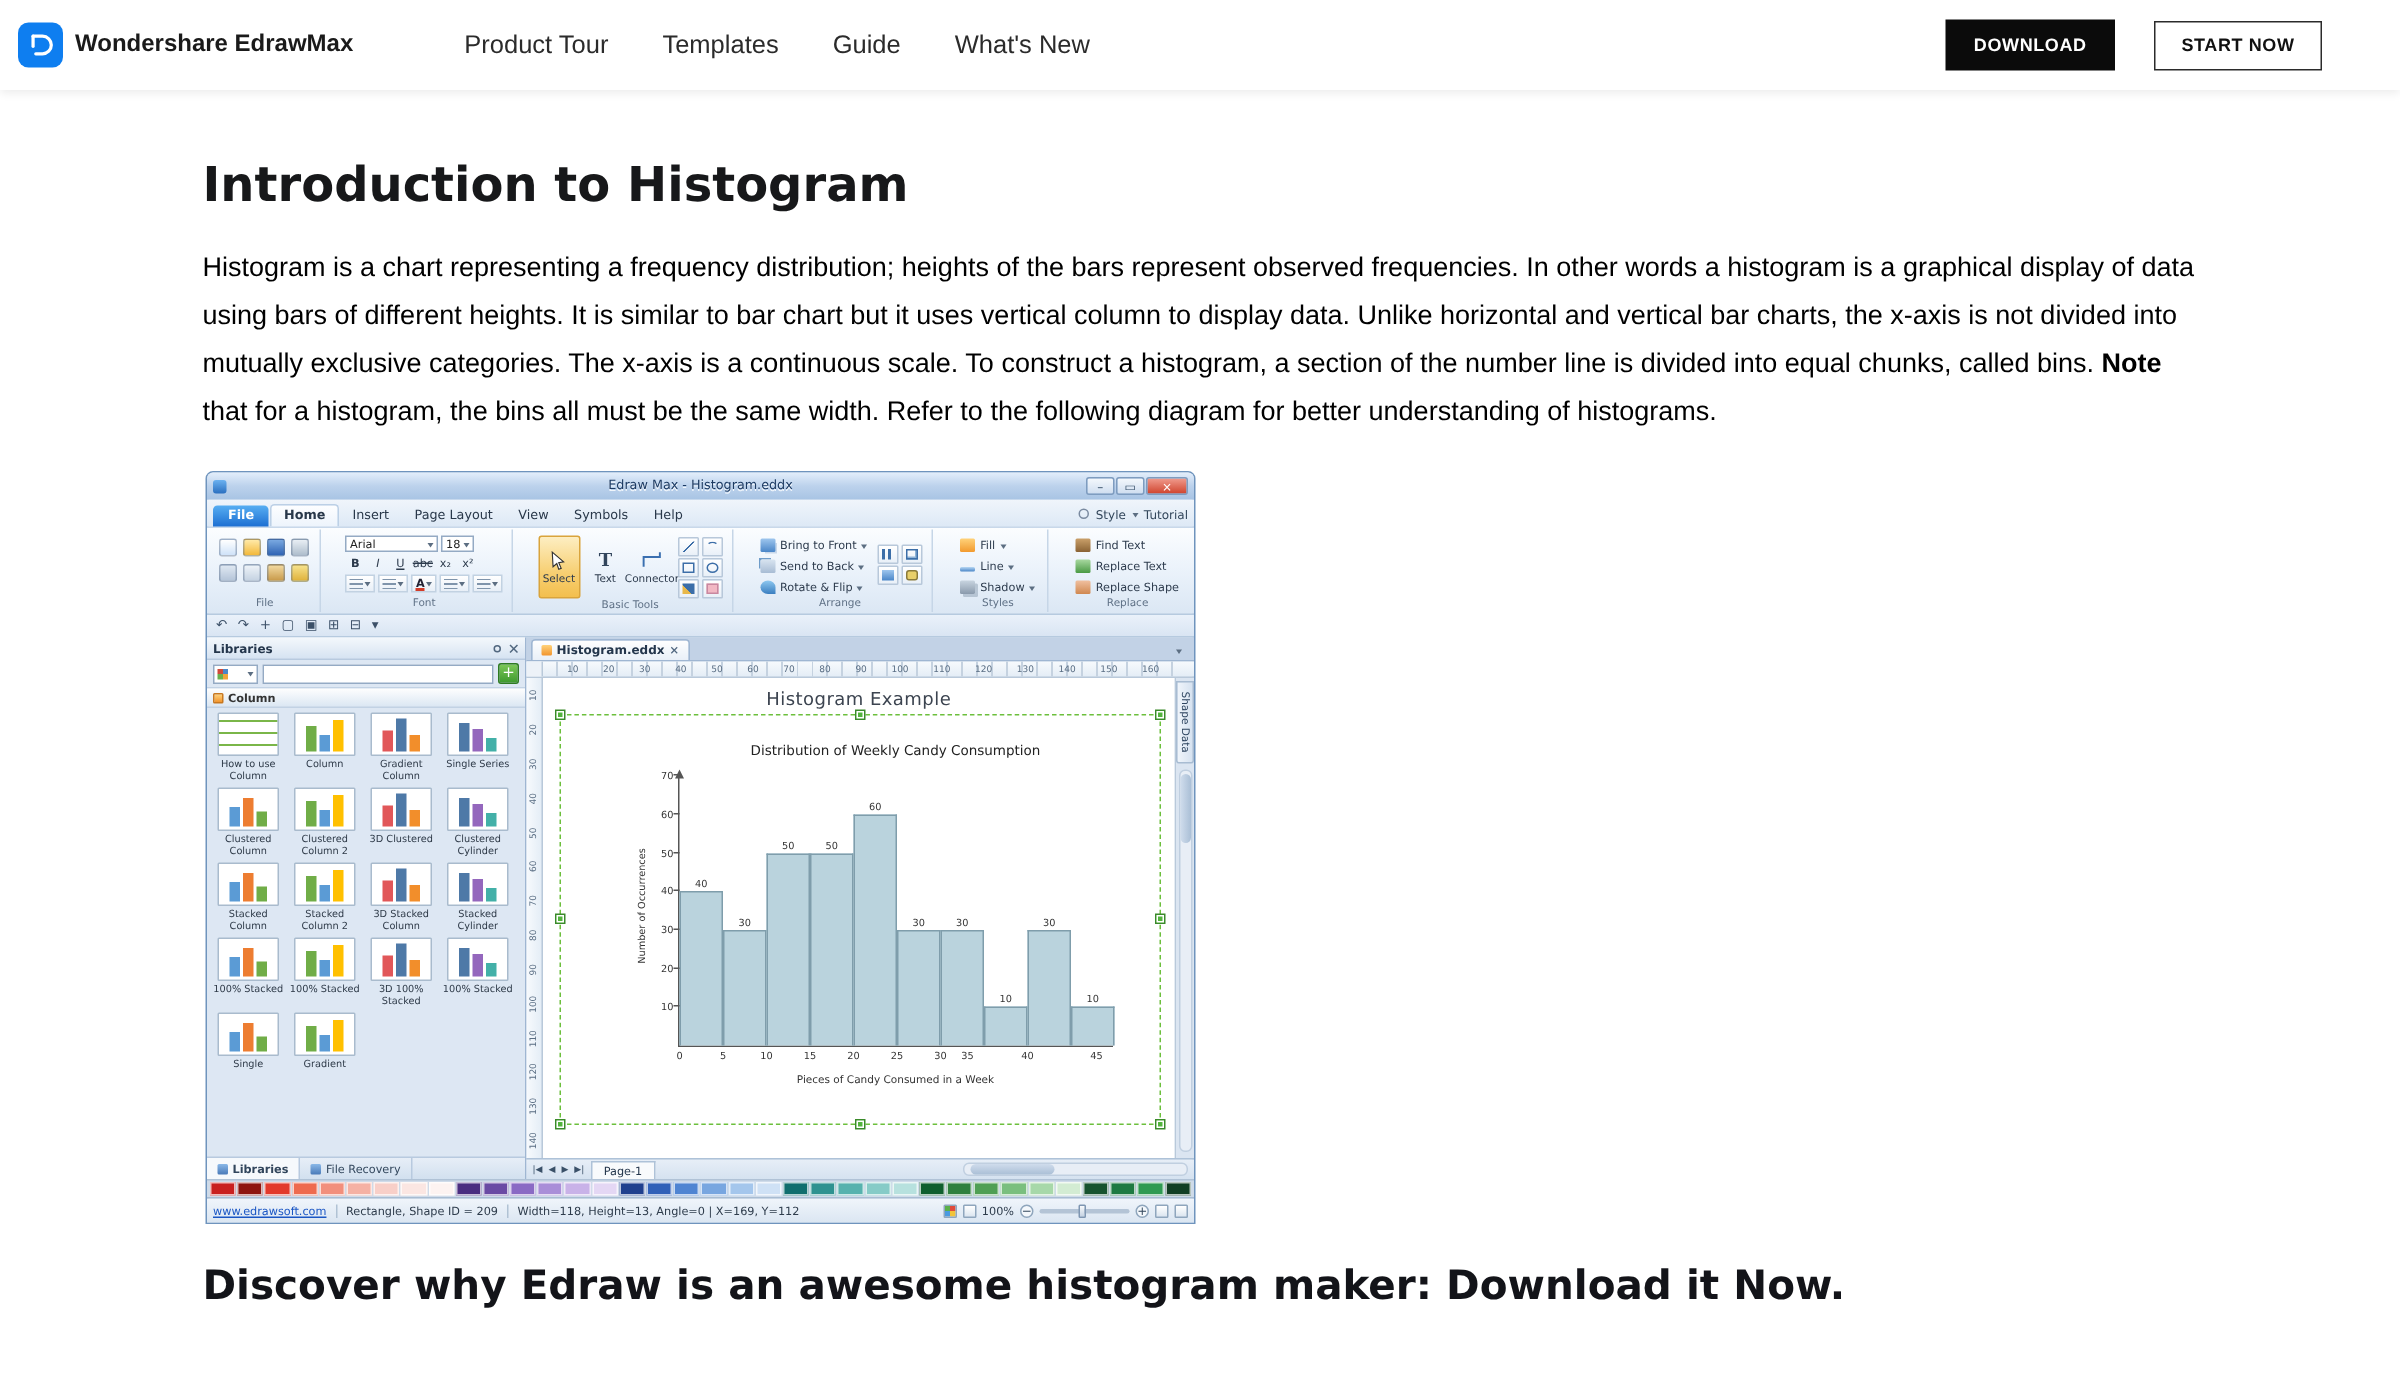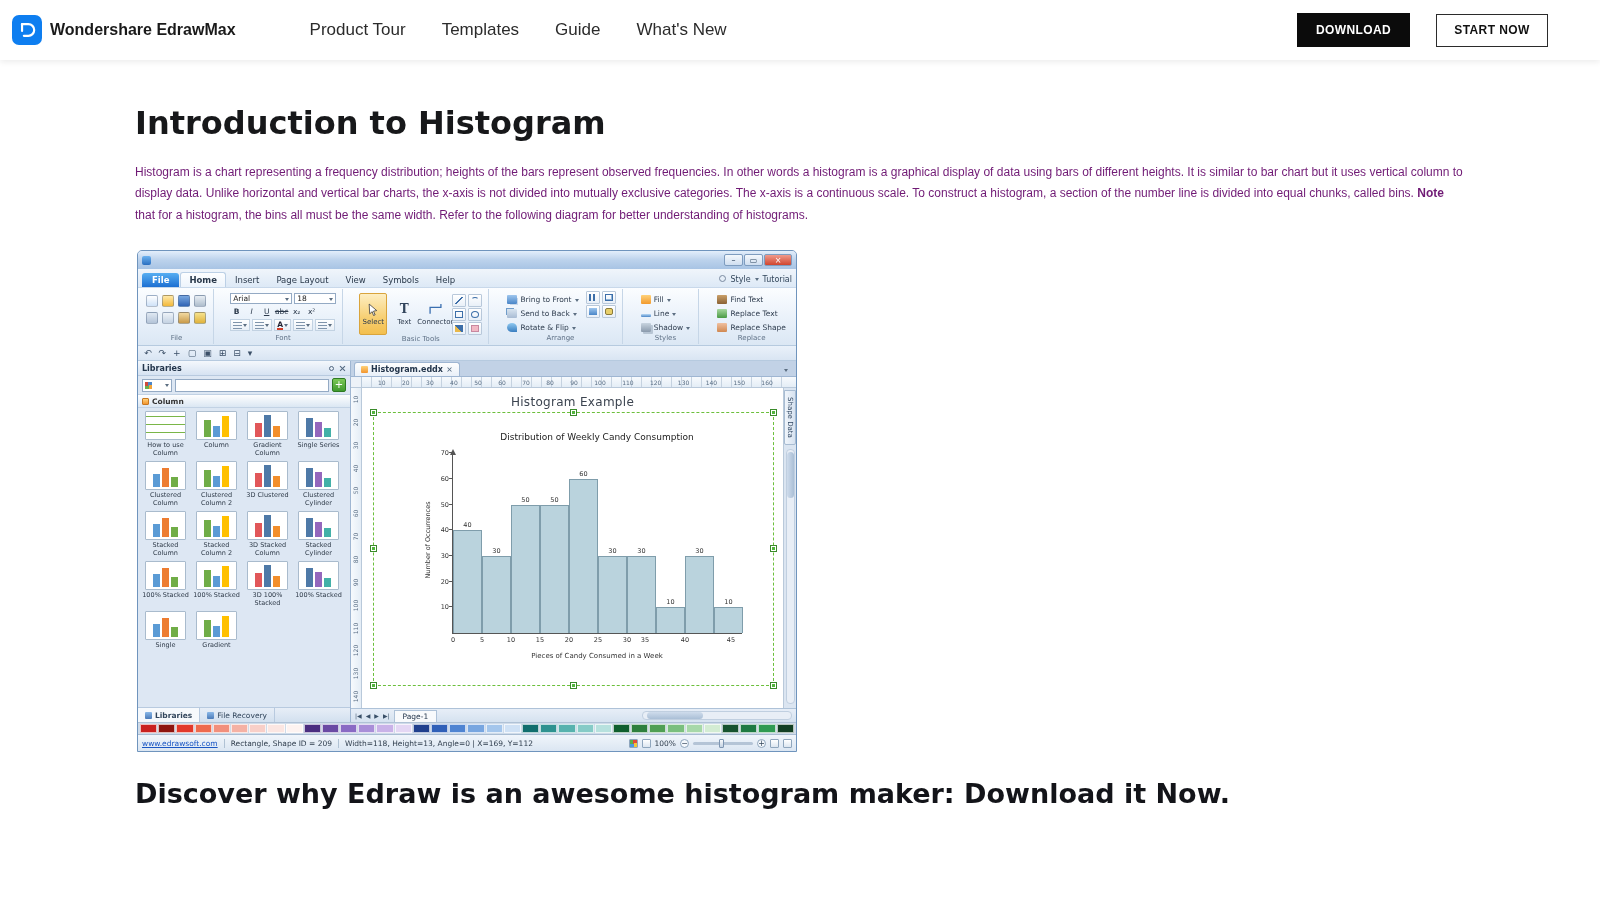--- a/index.html
+++ b/index.html
@@ -13,21 +13,21 @@
 .brand-text{font-size:16px;font-weight:bold;color:#1a1a1a}
 .navlinks{display:flex;gap:36px;margin-left:74px}
 .navlink{font-size:17px;color:#2b2b2b;text-decoration:none;cursor:pointer}
 .nav-actions{margin-left:auto;display:flex;gap:26px;align-items:center}
 .btn-dl{width:113px;height:34px;background:#0b0b0b;color:#fff;border:none;font-size:12px;font-weight:bold;letter-spacing:.4px;cursor:pointer;font-family:inherit}
 .btn-start{width:112px;height:33px;background:#fff;color:#111;border:1.5px solid #2b2b2b;font-size:12px;font-weight:bold;letter-spacing:.4px;cursor:pointer;font-family:inherit}
 
 
 .content{width:1330px;margin:0 auto;padding-top:44px}
 h1{font-size:32px;font-weight:800;color:#17181a;margin-bottom:20px;font-family:"DejaVu Sans",sans-serif}
-.intro{font-size:12px;line-height:1.78;color:#701a75;margin-bottom:24px}
+.intro{font-size:18px;line-height:1.78;color:#000000;margin-bottom:24px}
 .closing{font-size:27px;font-weight:800;color:#131419;margin-top:22px;font-family:"DejaVu Sans",sans-serif}
 
 
 .app-window{width:660px;height:502px;margin:2px 0 26px 2px;border:1px solid #6f94bd;border-radius:5px 5px 0 0;background:#dce6f2;font-family:"DejaVu Sans",sans-serif;font-size:8px;color:#222;display:flex;flex-direction:column;box-shadow:0 0 0 1px #b9cde4 inset}
 .titlebar{height:18px;background:linear-gradient(#e3eefb,#bcd2ec 50%,#a8c4e4);display:flex;align-items:center;padding:0 4px;border-radius:4px 4px 0 0;position:relative;flex:0 0 auto}
 .tb-ic{width:9px;height:9px;background:linear-gradient(#6cb2f0,#2a6fc0);border-radius:2px;margin-right:4px}
 .tb-title{position:absolute;left:0;right:0;text-align:center;font-size:8.5px;color:#1c3a62;text-shadow:0 1px 0 rgba(255,255,255,.8)}
 .win-controls{margin-left:auto;display:flex;gap:1px;position:relative;z-index:2}
 .wbtn{width:19px;height:12px;display:flex;align-items:center;justify-content:center;font-size:8px;color:#2c455f;background:linear-gradient(#f4f8fc,#cfdef0);border:1px solid #7e9cbf;border-radius:2px;cursor:pointer}
 .wbtn.close{background:linear-gradient(#f09a8c,#d0452f);color:#fff;width:28px}
@@ -53,21 +53,21 @@
 .save-icon{background:linear-gradient(#79a8e0,#2f63b4)}
 .print-icon{background:linear-gradient(#e8eef4,#aebdcc)}
 .cut-icon{background:linear-gradient(#dfe8f2,#b4c4d8)}
 .copy-icon{background:linear-gradient(#eef3f8,#c4d2e2)}
 .paste-icon{background:linear-gradient(#f2d9a0,#c89a4a)}
 .format-painter-icon{background:linear-gradient(#f6e28c,#e0b23c)}
 
 .font-gc{display:flex;flex-direction:column;gap:2px;padding-top:2px}
 .frow{display:flex;align-items:center;gap:2px}
 .combo{display:flex;align-items:center;justify-content:space-between;background:#fff;border:1px solid #94aac4;height:11px;padding:0 2px;font-size:7.5px;width:62px;cursor:pointer}
-.combo.sz{width:42px}
+.combo.sz{width:22px}
 .fbtn{width:13px;height:11px;display:flex;align-items:center;justify-content:center;border:1px solid transparent;font-size:7.5px;cursor:pointer;color:#2c3a4c}
 .f0{font-weight:bold}.f1{font-style:italic}.f2{text-decoration:underline}.f3{text-decoration:line-through}
 .fr3{display:flex;align-items:center;gap:1px;border:1px solid #c2d2e2;background:linear-gradient(#fff,#e8eff7);height:12px;padding:0 2px;cursor:pointer}
 .lines-ic{width:9px;height:7px;background:repeating-linear-gradient(#7f94ab 0 1px,transparent 1px 3px);display:block}
 .lines-ic.fc{background:none;width:auto;font-size:7.5px;font-weight:bold;color:#223;line-height:7px;border-bottom:2px solid #d23c28;height:9px;font-style:normal}
 
 .bt-gc{display:flex;gap:3px;padding-top:2px}
 .big-tool{width:28px;height:42px;display:flex;flex-direction:column;align-items:center;justify-content:center;gap:2px;font-size:7px;color:#2c3a4c;border:1px solid transparent;border-radius:2px;cursor:pointer}
 .big-tool.sel{background:linear-gradient(#fdeec2,#f7cf72 60%,#f3bf4e);border-color:#d9a43c}
 .bt-ic{width:13px;height:13px}
@@ -92,21 +92,21 @@
 .mlabel{font-size:7.5px;color:#2e3c4e;white-space:nowrap}
 .aic0{background:linear-gradient(#9ec6ee,#4a86c8);box-shadow:2px 2px 0 -1px #c9d8ea}
 .aic1{background:linear-gradient(#d8e4f0,#a8bcd4);box-shadow:-2px -2px 0 -1px #6f9cc9}
 .aic2{background:linear-gradient(#8ec8f0,#3a7ec0);border-radius:50% 50% 0 50%}
 .sic0{background:linear-gradient(#ffd27a,#f29a2e)}
 .sic1{background:linear-gradient(#b8d8f4,#4a86c8);height:3px;margin-top:3px}
 .sic2{background:linear-gradient(#c8d4e0,#8a9aac);box-shadow:2px 2px 0 0 rgba(120,140,160,.4)}
 .ric0{background:linear-gradient(#caa06a,#8a6234)}
 .ric1{background:linear-gradient(#a8d8a0,#4a9a44)}
 .ric2{background:linear-gradient(#f0c0a0,#d08850)}
-.arr-wrap{display:flex;gap:5px;align-items:flex-start}
+.arr-wrap{display:flex;gap:5px;align-items:center}
 .extra-col{display:grid;grid-template-columns:repeat(2,14px);grid-auto-rows:13px;gap:1px 2px;align-content:center}
 
 .qat{height:15px;background:linear-gradient(#eaf1fa,#d9e5f3);border-bottom:1px solid #b6cadf;display:flex;align-items:center;gap:7px;padding:0 6px;font-size:9px;color:#3c5068;flex:0 0 auto}
 .qat-ic{cursor:pointer;line-height:13px}
 
 
 .app-body{flex:1;display:flex;min-height:0}
 .left-panel{width:213px;background:#dde7f3;border-right:1px solid #9fb6d2;display:flex;flex-direction:column;flex:0 0 auto}
 .lp-header{height:15px;background:linear-gradient(#f4f8fc,#d6e3f2);border-bottom:1px solid #b8cadf;display:flex;align-items:center;padding:0 4px;font-size:8px;font-weight:bold;color:#24364c;flex:0 0 auto}
 .lp-hicons{margin-left:auto;display:flex;gap:5px;align-items:center}
@@ -214,20 +214,21 @@
 </header>
 
 <main class="content">
   <h1>Introduction to Histogram</h1>
   <p class="intro"><span>Histogram is a chart representing a frequency distribution; heights of the bars represent observed frequencies. In other words a histogram is a graphical display of data using bars of different heights. It is similar to bar chart but it uses vertical column to display data. Unlike horizontal and vertical bar charts, the x-axis is not divided into mutually exclusive categories. The x-axis is a continuous scale. To construct a histogram, a section of the number line is divided into equal chunks, called bins. </span><strong>Note</strong><span> that for a histogram, the bins all must be the same width. Refer to the following diagram for better understanding of histograms.</span></p>
 
   <figure class="app-window">
 
     <div class="titlebar">
       <span class="tb-ic"></span>
+      <span class="tb-title">Edraw Max - Histogram.eddx</span>
       <div class="win-controls" id="winControls">
           <span class="wbtn">–</span>
           <span class="wbtn">▭</span>
           <span class="wbtn close">×</span>
         </div>
     </div>
 
     <div class="ribbon-tabs">
       <div class="rtabs" id="ribbonTabs">
           <span class="rtab file">File</span>

